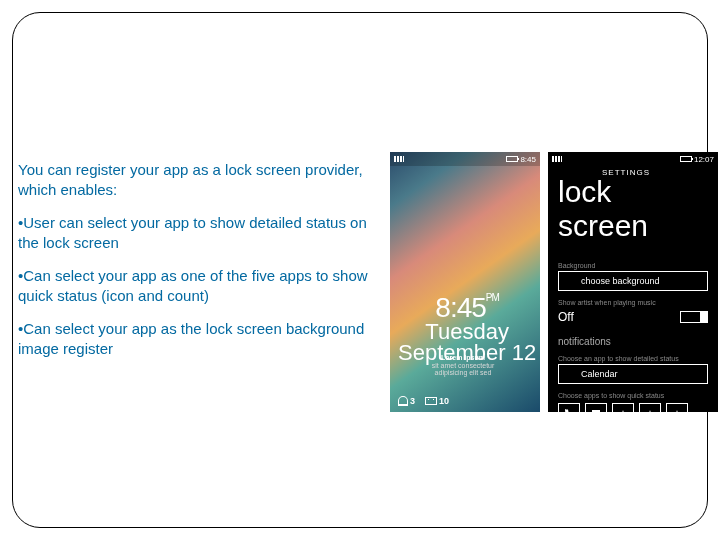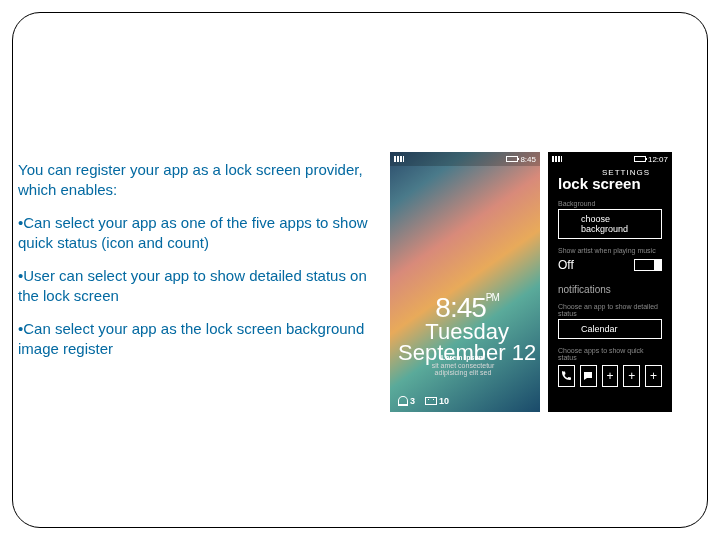--- a/index.html
+++ b/index.html
@@ -3,21 +3,21 @@
 <meta charset="utf-8">
 <style>
 * { margin:0; padding:0; box-sizing:border-box; }
 body { width:720px; height:540px; background:#fff; font-family:"Segoe UI","Helvetica Neue",Arial,sans-serif; position:relative; }
 .frame { position:absolute; inset:12px; border:1.5px solid #000; border-radius:28px; background:#fff; }
 .content { position:absolute; top:160px; left:18px; width:360px; color:#0369a1; font-size:15px; line-height:1.3; }
 .content p { margin-bottom:14px; }
 
 .phone { position:absolute; top:152px; height:260px; }
 .phone-a { left:390px; width:150px; background:linear-gradient(145deg,#2a4a6a 0%,#4a7a8a 15%,#d88a7a 35%,#e8aa5a 50%,#5aaa9a 65%,#1a4a6a 100%);text-align:center; }
-.phone-b { left:548px; width:124px; background:#000; }
+.phone-b { left:548px; width:170px; background:#000; }
 
 .statusbar { position:absolute; top:0; left:0; right:0; height:14px; color:#fff; font-size:8px; display:flex; justify-content:space-between; align-items:center; padding:0 4px; background:rgba(0,0,0,.2); }
 .phone-b .statusbar { background:#000; }
 .sig { width:10px; height:6px; background:linear-gradient(to right,#fff 0 2px,transparent 2px 3px,#fff 3px 5px,transparent 5px 6px,#fff 6px 8px,transparent 8px 9px,#fff 9px 10px); }
 .bat { display:inline-block; width:12px; height:6px; border:1px solid #fff; position:relative; margin-right:2px; }
 .bat::after { content:""; position:absolute; right:-2px; top:1px; width:1px; height:2px; background:#fff; }
 
 .lock-clock { position:absolute; left:8px; top:140px; color:#fff; font-weight:300; }
 .lock-time { font-size:28px; letter-spacing:-1px; }
 .lock-ampm { font-size:10px; vertical-align:top; }
@@ -27,41 +27,41 @@
 .lock-lorem .l2,.lock-lorem .l3 { font-weight:400; color:#d8d8d8; }
 .lock-icons { position:absolute; left:8px; bottom:6px; color:#fff; font-size:9px; display:flex; gap:10px; align-items:center; }
 .lock-icons span { display:inline-flex; align-items:center; gap:2px; }
 .ico { display:inline-block; width:10px; height:10px; }
 .ico-bell { border:1px solid #fff; border-radius:50% 50% 0 0; border-bottom:2px solid #fff; }
 .ico-mail { width:12px; height:8px; border:1px solid #fff; position:relative; }
 .ico-mail::after { content:""; position:absolute; inset:0; background:linear-gradient(to bottom right,transparent 48%,#fff 48% 52%,transparent 52%),linear-gradient(to bottom left,transparent 48%,#fff 48% 52%,transparent 52%); background-size:50% 50%,50% 50%; background-position:0 0,100% 0; background-repeat:no-repeat; }
 
 .set { color:#fff; padding:16px 10px 0; font-family:"Segoe UI",Arial,sans-serif; }
 .set-h1 { font-size:8px; letter-spacing:1px;padding-left:44px; }
-.set-h2 { font-size:15px; font-weight:700; margin-top:-2px; margin-bottom:8px; }
+.set-h2 { font-size:30px; font-weight:400; margin-top:-2px; margin-bottom:19px; }
 .set-label { font-size:7px; color:#888; margin-top:8px; }
 .set-box { border:1.5px solid #fff; padding:4px 22px; font-size:9px; margin-top:2px; }
 .set-row { display:flex; justify-content:space-between; align-items:center; margin-top:4px; }
 .set-row .val { font-size:12px; }
 .toggle { width:28px; height:12px; border:1.5px solid #fff; background:#000; position:relative; }
 .toggle::after { content:""; position:absolute; right:-1px; top:-1px; width:8px; height:12px; background:#fff; }
 .set-sub { font-size:10px; color:#aaa; margin-top:12px; }
 .quick-row { display:flex; gap:5px; margin-top:4px; }
 .quick { width:22px; height:22px; border:1.5px solid #fff; display:flex; align-items:center; justify-content:center; font-size:12px; color:#fff; }
 .qi-phone svg,.qi-chat svg { width:12px; height:12px; fill:#fff; }
 </style>
 </head>
 <body>
 
 <div class="frame"></div>
 
 <div class="content">
   <p>You can register your app as a lock screen provider, which enables:</p>
+  <p>•User can select your app to show detailed status on the lock screen</p>
   <p>•Can select your app as one of the five apps to show quick status (icon and count)</p>
-  <p>•User can select your app to show detailed status on the lock screen</p>
   <p>•Can select your app as the lock screen background image register</p>
 </div>
 
 <div class="phone phone-a">
   <div class="statusbar">
     <span class="sig"></span>
     <span><span class="bat"></span><span>8:45</span></span>
   </div>
   <div class="lock-clock">
     <div class="lock-time"><span>8:45</span><span class="lock-ampm">PM</span></div>

